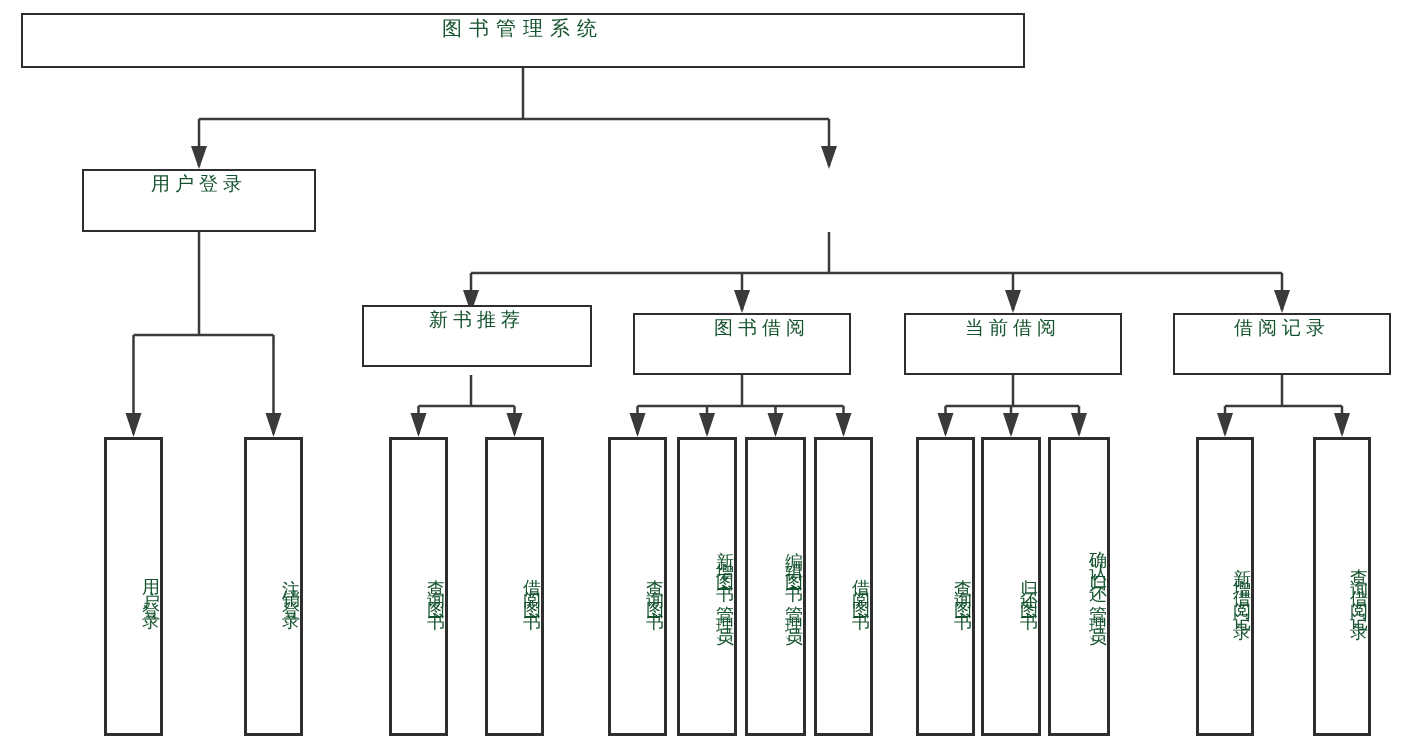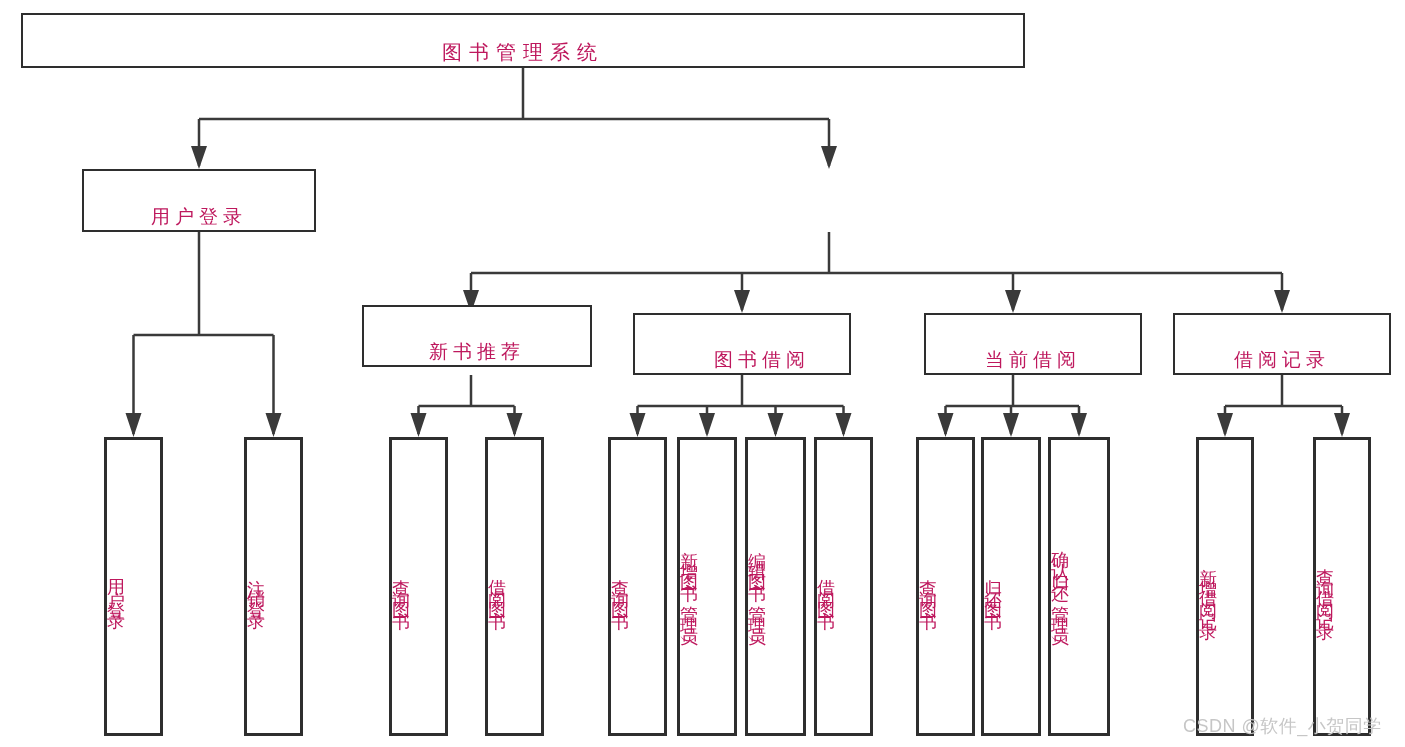--- a/index.html
+++ b/index.html
@@ -7,22 +7,22 @@
     position:relative;
     width:1405px;height:747px;
     background:#ffffff;
     font-family:"Liberation Sans","DejaVu Sans",sans-serif;
     overflow:hidden;
   }
   #wires{position:absolute;left:0;top:0;z-index:0;}
   .box{
     position:absolute;box-sizing:border-box;
     background:#ffffff;border:2.5px solid #2e2e2e;
-    display:flex;align-items:flex-end;justify-content:center;
-    color:#be185d;z-index:1;
+    display:flex;align-items:flex-start;justify-content:center;
+    color:#14532d;z-index:1;
   }
   .h{font-size:19px;letter-spacing:5px;white-space:nowrap;}
   .root-box{font-size:20px;letter-spacing:7px;}
   .v{
     writing-mode:vertical-rl;text-orientation:mixed;
     font-size:18px;letter-spacing:11px;line-height:1;
     border-width:3px;
   }
   .watermark{
     position:absolute;left:1183px;top:714px;z-index:5;
@@ -79,21 +79,21 @@
   <div class="box h" style="left:82px;top:169px;width:234px;height:63px;">
     <span>用户登录</span>
   </div>
 
   <div class="box h" style="left:362px;top:305px;width:230px;height:62px;">
     <span>新书推荐</span>
   </div>
   <div class="box h" style="left:633px;top:313px;width:218px;height:62px;padding-left:40px;">
     <span>图书借阅</span>
   </div>
-  <div class="box h" style="left:904px;top:313px;width:218px;height:62px;margin-left:20px;">
+  <div class="box h" style="left:904px;top:313px;width:218px;height:62px;">
     <span>当前借阅</span>
   </div>
   <div class="box h" style="left:1173px;top:313px;width:218px;height:62px;">
     <span>借阅记录</span>
   </div>
 
   <div class="box v" style="left:104px;top:437px;width:59px;height:299px;">
     <span>用户登录</span>
   </div>
   <div class="box v" style="left:244px;top:437px;width:59px;height:299px;">
@@ -130,15 +130,14 @@
     <span>确认归还（管理员）</span>
   </div>
 
   <div class="box v" style="left:1196px;top:437px;width:58px;height:299px;">
     <span>新增借阅记录</span>
   </div>
   <div class="box v" style="left:1313px;top:437px;width:58px;height:299px;">
     <span>查询借阅记录</span>
   </div>
 
-  <div class="watermark">CSDN @软件_小贺同学</div>
 
 </div>
 
 </body></html>

